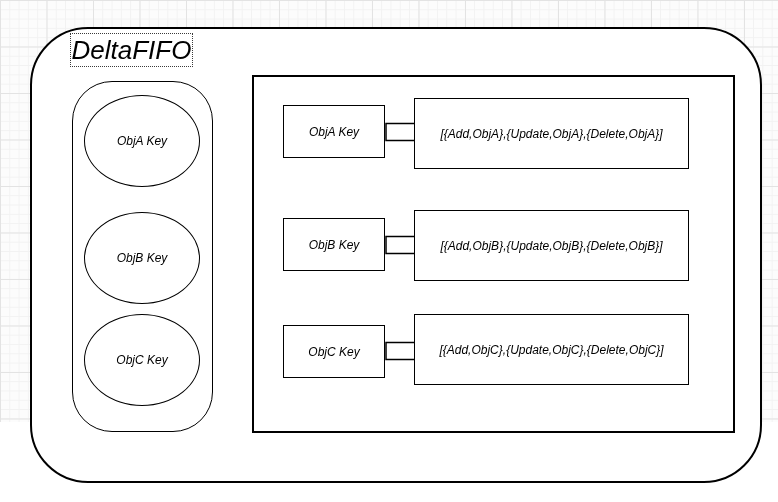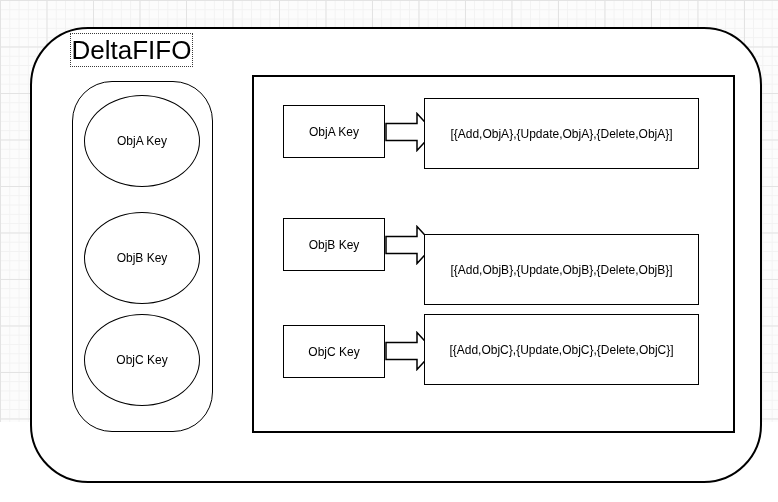--- a/index.html
+++ b/index.html
@@ -14,20 +14,21 @@
   body{font-family:"Liberation Sans",sans-serif;color:var(--stroke);}
   .stage{
     position:relative;width:778px;height:422px;
     background-color:var(--canvas-background);
     background-image:
       linear-gradient(to right, var(--grid-major) 1px, transparent 1px),
       linear-gradient(to bottom, var(--grid-major) 1px, transparent 1px),
       linear-gradient(to right, var(--grid-minor) 1px, transparent 1px),
       linear-gradient(to bottom, var(--grid-minor) 1px, transparent 1px);
     background-size:46.5px 46.5px,46.5px 46.5px,9.3px 9.3px,9.3px 9.3px;
+    font-style:italic;
   }
   .node{position:absolute;background:var(--shape-fill);border:1.5px solid var(--stroke);}
   .centered{display:flex;align-items:center;justify-content:center;text-align:center;}
   .outer{
     left:30px;top:27px;width:732px;height:456px;
     border-width:2px;border-radius:58px;
   }
   .title{
     position:absolute;left:70px;top:33px;width:123px;height:34px;
     border:1px dotted #3a3a3a;background:var(--shape-fill);
@@ -46,25 +47,25 @@
   .ellipse.e1{top:212px;}
   .ellipse.e2{top:314px;}
   .map{
     left:252px;top:75px;width:483px;height:358px;
     border-width:2px;
   }
   .keyrect{
     left:283px;width:102px;height:53px;font-size:12px;
   }
   .valrect{
-    left:424px;width:275px;height:71px;font-size:12px;white-space:nowrap;
+    left:414px;width:275px;height:71px;font-size:12px;white-space:nowrap;
   }
   .arrow{position:absolute;left:385px;width:51px;height:40px;}
   .r0 .keyrect{top:105px;} .r0 .arrow{top:112px;} .r0 .valrect{top:98px;}
-  .r1 .keyrect{top:218px;} .r1 .arrow{top:225px;} .r1 .valrect{top:210px;margin-top:24px;}
+  .r1 .keyrect{top:218px;} .r1 .arrow{top:225px;} .r1 .valrect{top:210px;}
   .r2 .keyrect{top:325px;} .r2 .arrow{top:331px;} .r2 .valrect{top:314px;text-align:center;}
 </style>
 </head>
 <body>
 
 <div class="stage">
   <div class="node outer"></div>
 
   <div class="title">DeltaFIFO</div>
 

